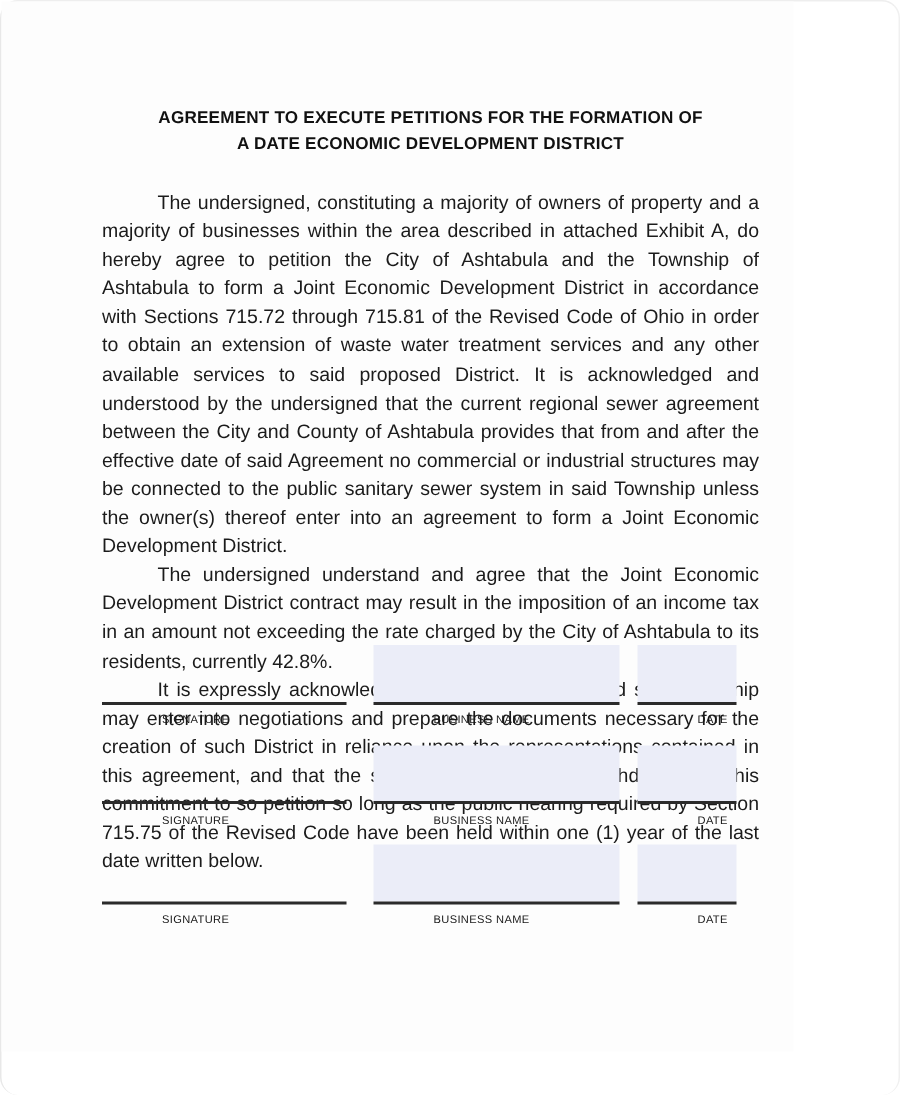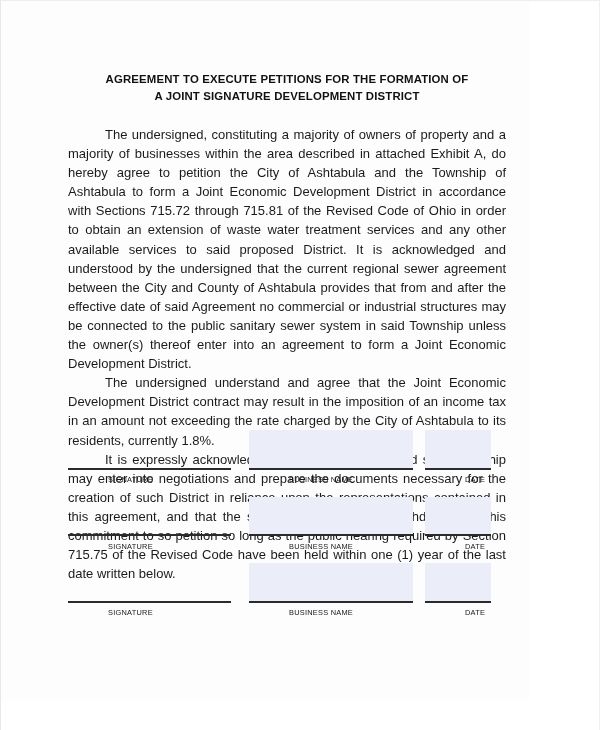--- a/index.html
+++ b/index.html
@@ -16,20 +16,21 @@
 
   .page {
     position: relative;
     width: 600px;
     height: 730px;
     background: #ffffff;
     box-sizing: border-box;
     border-left: 1px solid #e8e8e8;
     border-top: 1px solid #eeeeee;
     border-right: 1px solid #f0f0f0;
+    border-radius: 12px;
   }
 
   .sheet {
     position: absolute;
     left: 0px;
     top: 0px;
     width: 528px;
     height: 700px;
     background: #fdfdfd;
   }
@@ -137,25 +138,25 @@
 </head>
 <body>
 
 <div class="page">
   <div class="sheet"></div>
 
   <div class="content">
 
     <h1 class="doc-title">
       <span>AGREEMENT TO EXECUTE PETITIONS FOR THE FORMATION OF</span>
-      <span class="line2">A JOINT SIGNATURE DEVELOPMENT DISTRICT</span>
+      <span class="line2">A DATE ECONOMIC DEVELOPMENT DISTRICT</span>
     </h1>
 
     <p class="para p1">The undersigned, constituting a majority of owners of property and a majority of businesses within the area described in attached Exhibit A, do hereby agree to petition the City of Ashtabula and the Township of Ashtabula to form a Joint Economic Development District in accordance with Sections 715.72 through 715.81 of the Revised Code of Ohio in order to obtain an extension of waste water treatment services and any other available services to said proposed District. It is acknowledged and understood by the undersigned that the current regional sewer agreement between the City and County of Ashtabula provides that from and after the effective date of said Agreement no commercial or industrial structures may be connected to the public sanitary sewer system in said Township unless the owner(s) thereof enter into an agreement to form a Joint Economic Development District.</p>
-    <p class="para p2">The undersigned understand and agree that the Joint Economic Development District contract may result in the imposition of an income tax in an amount not exceeding the rate charged by the City of Ashtabula to its residents, currently 1.8%.</p>
+    <p class="para p2">The undersigned understand and agree that the Joint Economic Development District contract may result in the imposition of an income tax in an amount not exceeding the rate charged by the City of Ashtabula to its residents, currently 42.8%.</p>
     <p class="para p3">It is expressly acknowledged that both said City and said Township may enter into negotiations and prepare the documents necessary for the creation of such District in reliance upon the representations contained in this agreement, and that the signer(s) hereof will not withdraw from this commitment to so petition so long as the public hearing required by Section 715.75 of the Revised Code have been held within one (1) year of the last date written below.</p>
 
   </div>
 
   <div class="sig-block">
 
     <div class="sig-row">
       <div class="field col-signature">
 
         <div class="field-rule"></div>

